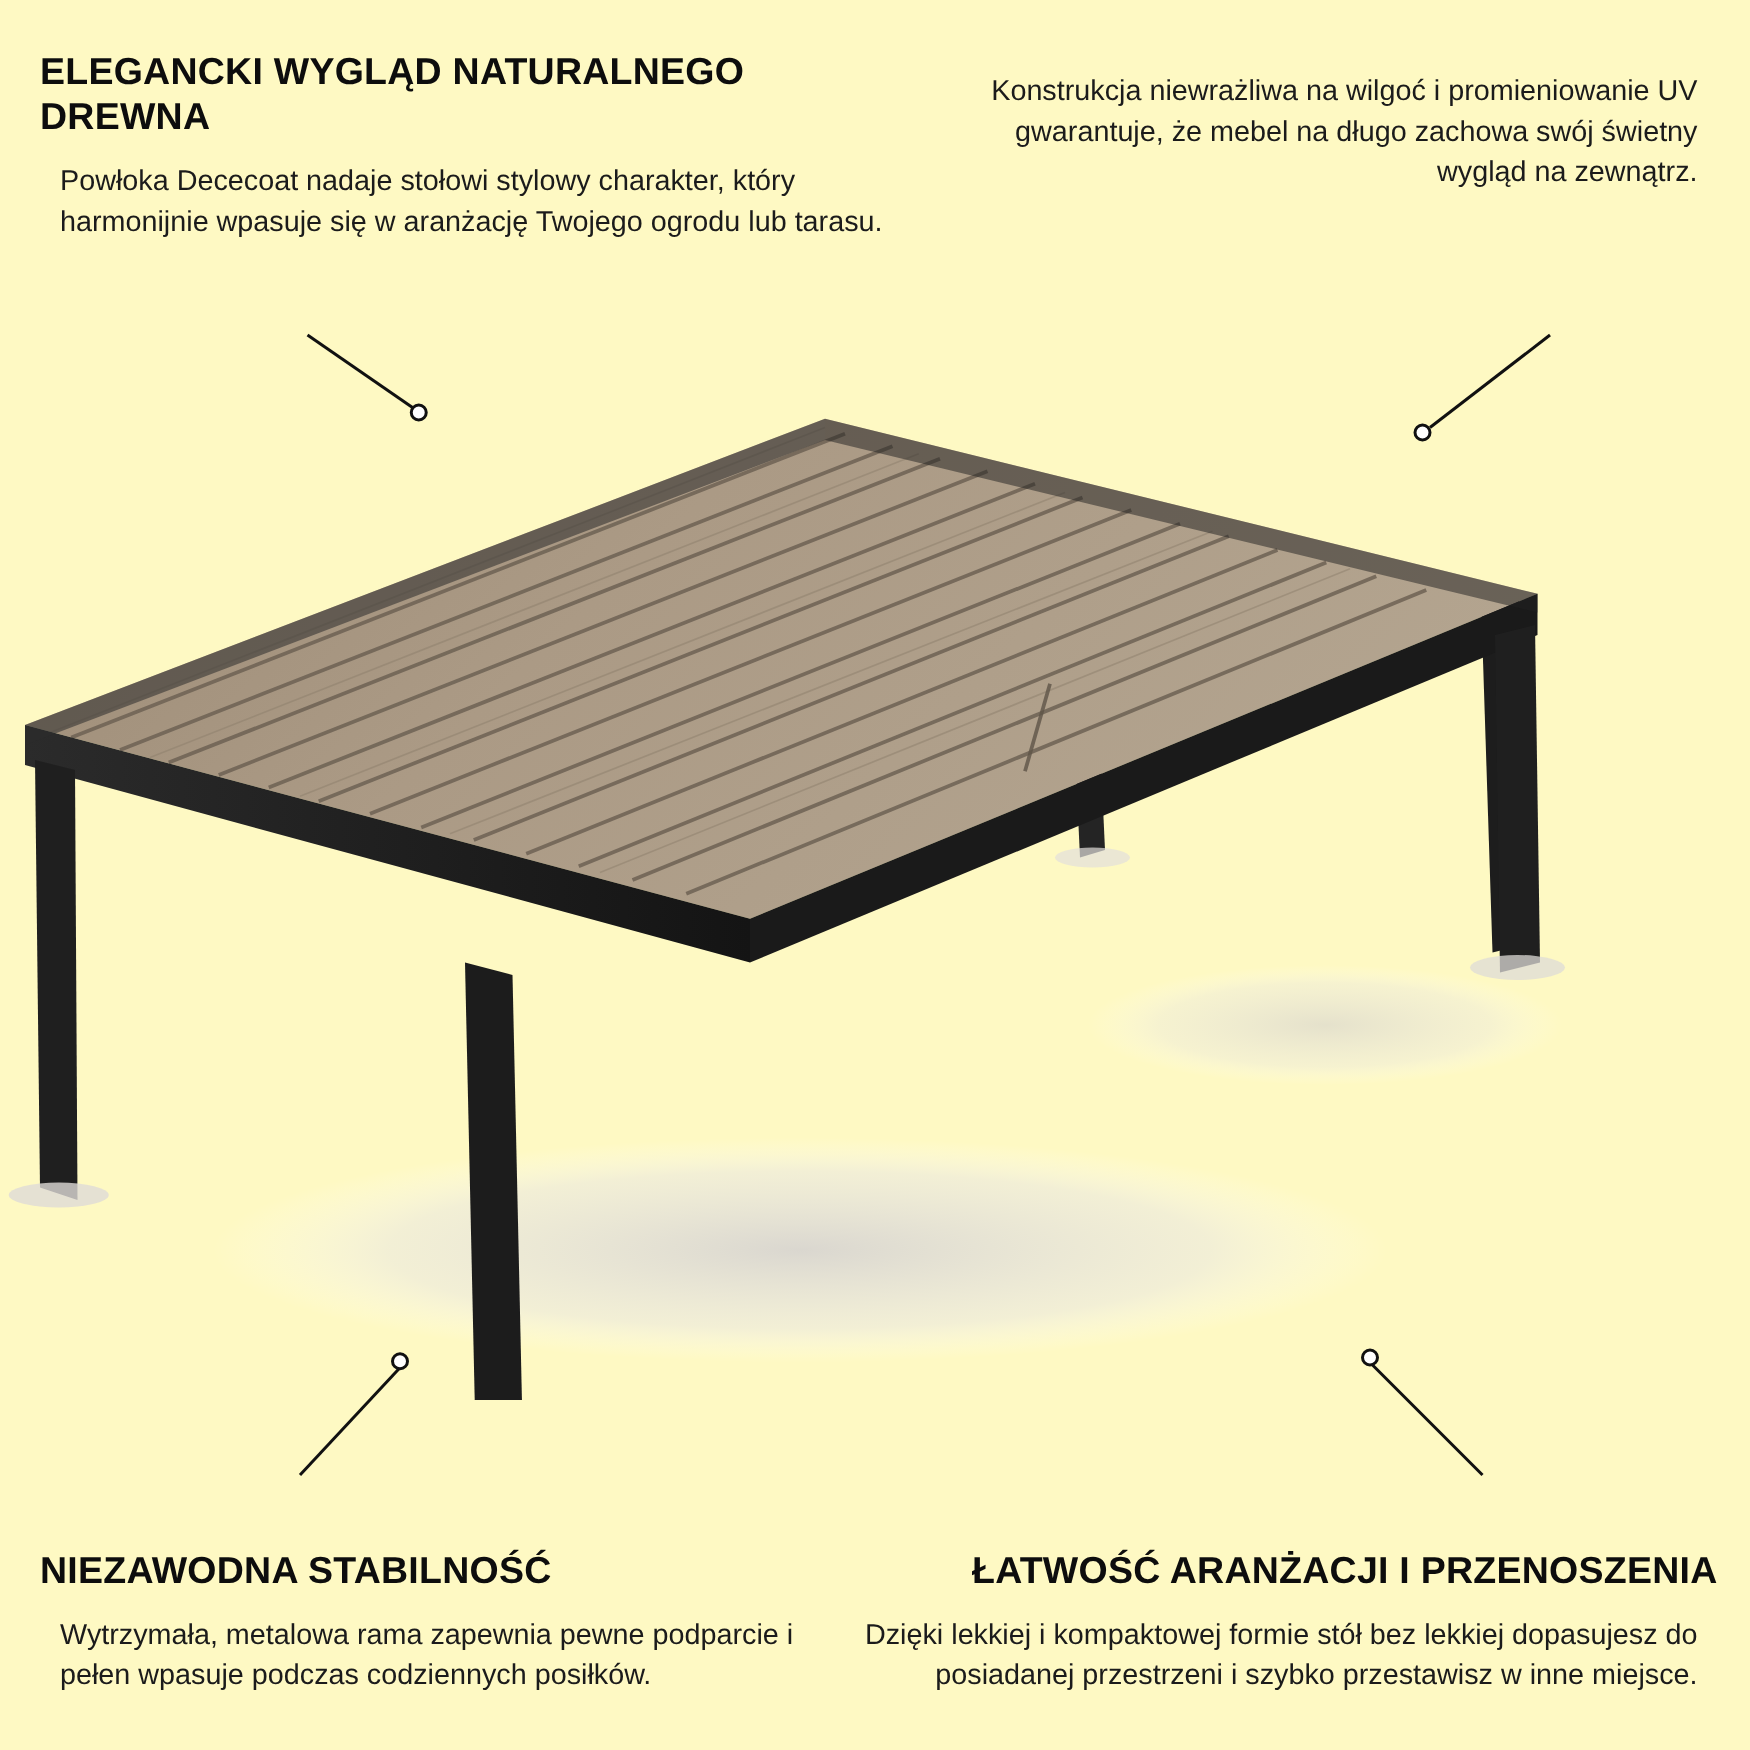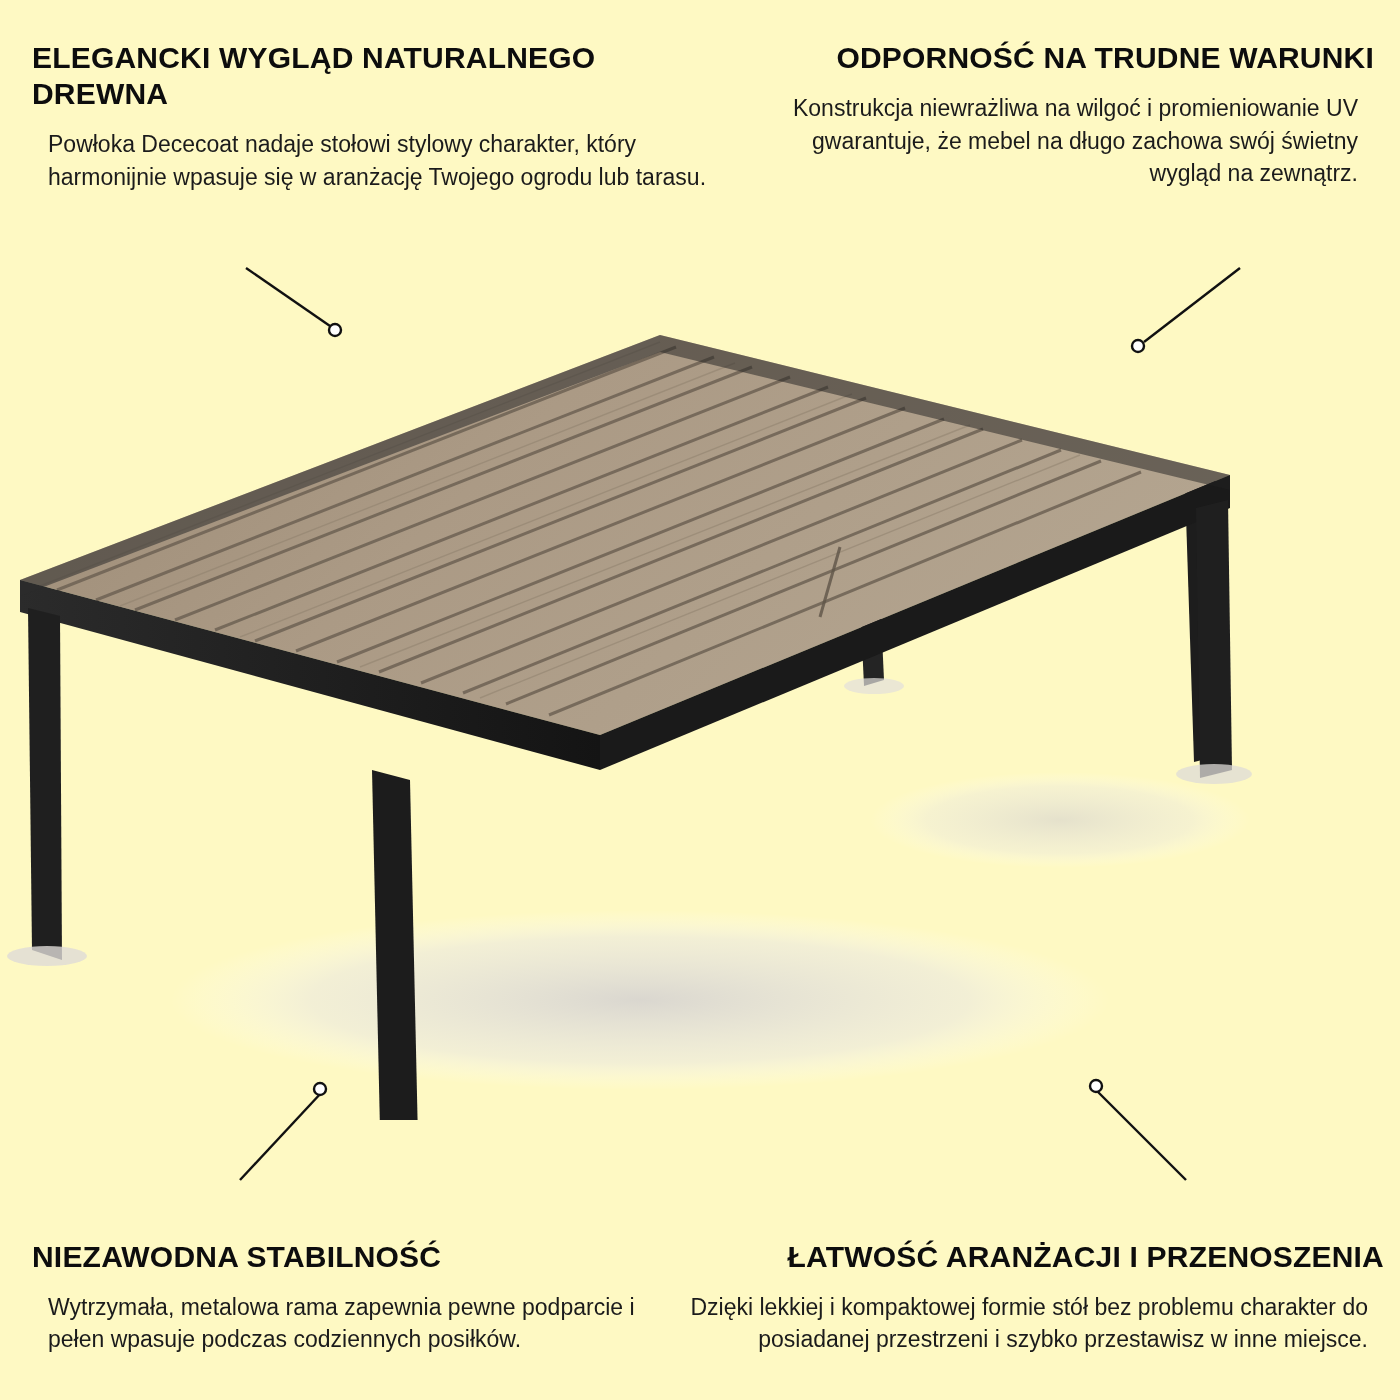--- a/index.html
+++ b/index.html
@@ -40,21 +40,21 @@
     margin: 16px;
     font-size: 23px;
     line-height: 1.42;
     color: #1b1b1b;
     font-weight: 400;
   }
 
   .block.tl { left: 32px;  top: 40px;  width: 700px; text-align: left; }
   .block.tr { right: 26px; top: 40px;  width: 640px; text-align: right; }
   .block.bl { left: 32px;  bottom: 28px; width: 620px; text-align: left; }
-  .block.br { right: 16px; bottom: 28px; width: 730px; text-align: right; }
+  .block.br { right: 26px; bottom: 28px; width: 730px; text-align: right; }
 
   .block.bl h2, .block.br h2 { font-size: 30px; margin-bottom: 12px; }
 
   
   .lines {
     position: absolute;
     inset: 0;
     pointer-events: none;
   }
 
@@ -163,27 +163,26 @@
       <circle cx="1096" cy="1086" r="6"></circle>
     </g>
   </svg>
 
   <div class="block tl">
     <h2>ELEGANCKI WYGLĄD NATURALNEGO DREWNA</h2>
     <p>Powłoka Dececoat nadaje stołowi stylowy charakter, który harmonijnie wpasuje się w aranżację Twojego ogrodu lub tarasu.</p>
   </div>
 
   <div class="block tr">
-    <h2>ODPORNOŚĆ NA TRUDNE WARUNKI</h2>
     <p>Konstrukcja niewrażliwa na wilgoć i promieniowanie UV gwarantuje, że mebel na długo zachowa swój świetny wygląd na zewnątrz.</p>
   </div>
 
   <div class="block bl">
     <h2>NIEZAWODNA STABILNOŚĆ</h2>
     <p>Wytrzymała, metalowa rama zapewnia pewne podparcie i pełen wpasuje podczas codziennych posiłków.</p>
   </div>
 
   <div class="block br">
     <h2>ŁATWOŚĆ ARANŻACJI I PRZENOSZENIA</h2>
-    <p>Dzięki lekkiej i kompaktowej formie stół bez problemu charakter do posiadanej przestrzeni i szybko przestawisz w inne miejsce.</p>
+    <p>Dzięki lekkiej i kompaktowej formie stół bez lekkiej dopasujesz do posiadanej przestrzeni i szybko przestawisz w inne miejsce.</p>
   </div>
 
 </div>
 
 </body></html>

